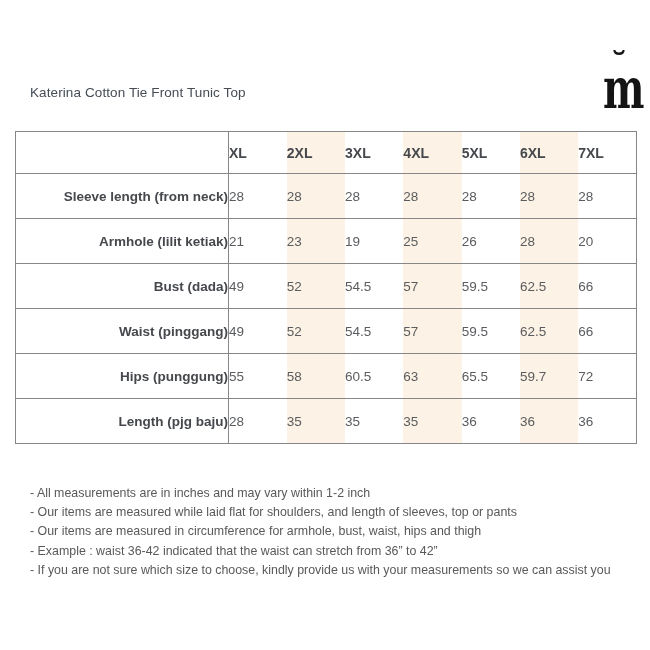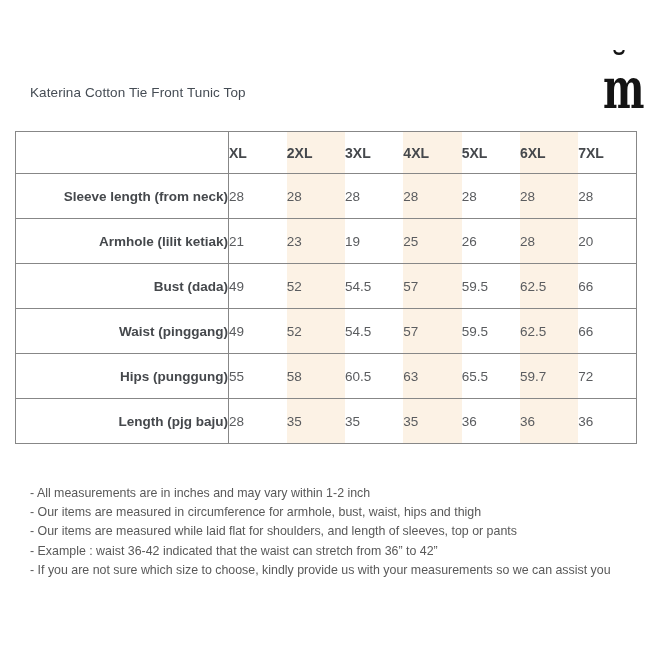--- a/index.html
+++ b/index.html
@@ -163,19 +163,19 @@
           <td class="hl">35</td>
           <td>36</td>
           <td class="hl">36</td>
           <td>36</td>
         </tr>
       </tbody>
   </table>
 
   <div class="notes">
       <div class="note-line">- All measurements are in inches and may vary within 1-2 inch</div>
+      <div class="note-line">- Our items are measured while laid flat for shoulders, and length of sleeves, top or pants</div>
       <div class="note-line">- Our items are measured in circumference for armhole, bust, waist, hips and thigh</div>
-      <div class="note-line">- Our items are measured while laid flat for shoulders, and length of sleeves, top or pants</div>
       <div class="note-line">- Example : waist 36-42 indicated that the waist can stretch from 36” to 42”</div>
       <div class="note-line">- If you are not sure which size to choose, kindly provide us with your measurements so we can assist you</div>
     </div>
 
 </div>
 
 </body></html>

